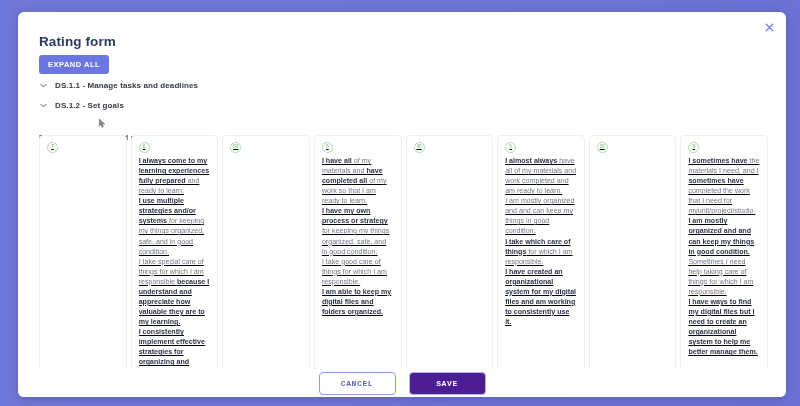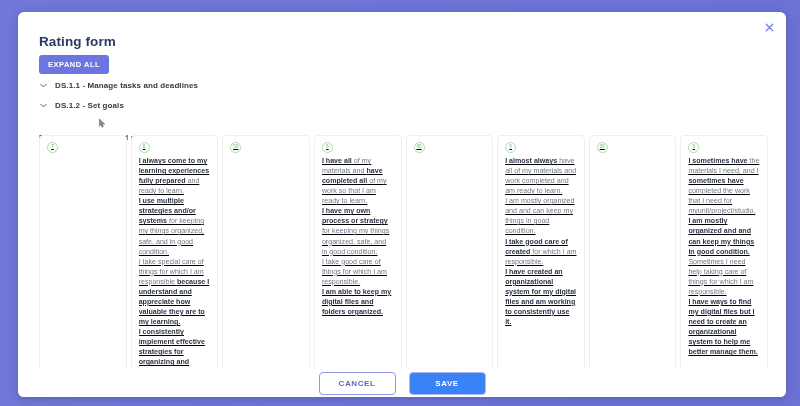--- a/index.html
+++ b/index.html
@@ -111,24 +111,24 @@
     gap:13px;
     background:#fff;
   }
   .btn {
     font-size:8px; font-weight:bold; letter-spacing:.6px;
     border-radius:4px;
     padding:6px 0;
     width:77px;
     text-align:center;
     cursor:pointer;
-    font-family:Liberation Sans, sans-serif;
+    font-family:Liberation Mono, monospace;
   }
   #cancel-button { background:#fff; color:#5b6ab5; border:1px solid #8d98e6; }
-  #save-button { background:#3b82f6; color:#ffffff; border:1px solid #aeb6ee; }
+  #save-button { background:#4c1d95; color:#ffffff; border:1px solid #aeb6ee; }
 </style>
 </head>
 <body>
 
 <div id="backdrop"></div>
 
 <div id="modal">
 
   <div id="close-btn">
     <svg width="9" height="9" viewBox="0 0 10 10" aria-hidden="true">
@@ -196,21 +196,21 @@
     </div>
     <div class="card">
       <div class="badge">45</div>
       <div class="card-text"></div>
     </div>
     <div class="card">
       <div class="badge">5</div>
       <div class="card-text">
           <div class="p"><b>I almost always</b><span> have all of my materials and work completed and am ready to learn.</span></div>
           <div class="p"><span>I am mostly organized and and can keep my things in good condition.</span></div>
-          <div class="p"><b>I take good care of created</b><span> for which I am responsible.</span></div>
+          <div class="p"><b>I take which care of things</b><span> for which I am responsible.</span></div>
           <div class="p"><b>I have created an organizational system for my digital files and am working to consistently use it.</b></div>
         </div>
     </div>
     <div class="card">
       <div class="badge">35</div>
       <div class="card-text"></div>
     </div>
     <div class="card">
       <div class="badge">3</div>
       <div class="card-text">

